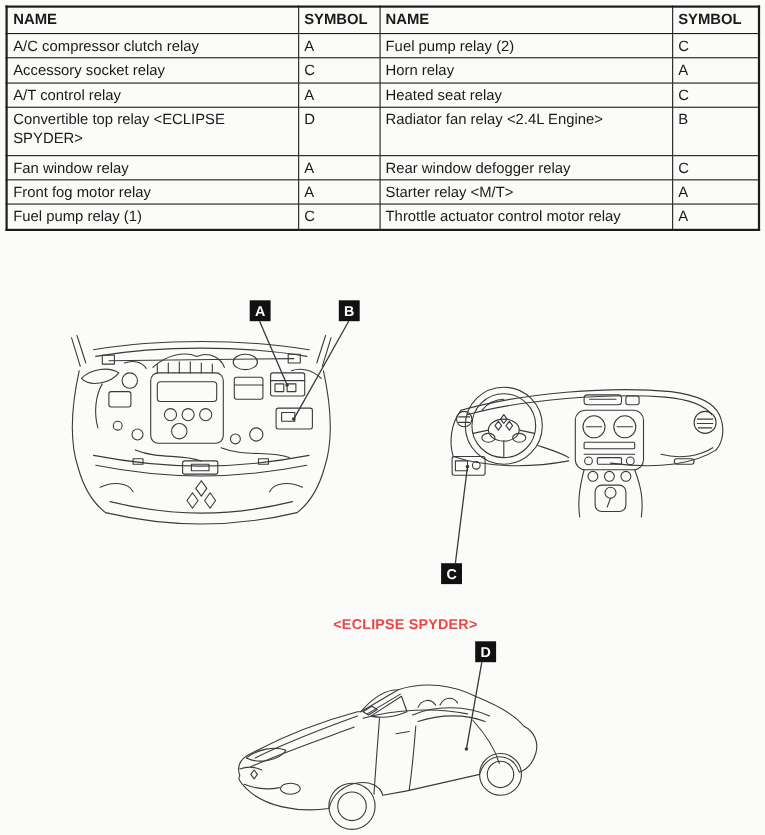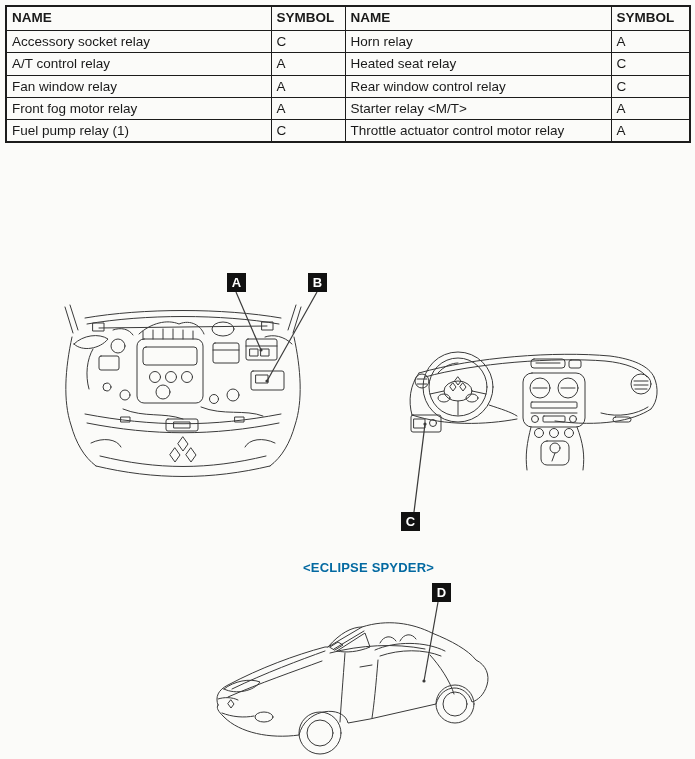--- a/index.html
+++ b/index.html
@@ -25,21 +25,21 @@
   col.c-name2{width:266px;} col.c-sym2{width:79px;}
   
   svg.fig{position:absolute;}
   svg.fig *{vector-effect:non-scaling-stroke;}
   .art{fill:none;stroke:#3a3a3a;stroke-width:1;stroke-linecap:round;stroke-linejoin:round;}
   
   .callout{
     position:absolute;width:19px;height:19px;background:#111;color:#fff;
     font-weight:bold;font-size:13px;line-height:19px;text-align:center;
   }
-  .caption{position:absolute;font-weight:bold;font-size:13px;color:#0369a1;letter-spacing:0.2px;}
+  .caption{position:absolute;font-weight:bold;font-size:13px;color:#ef4444;letter-spacing:0.2px;}
 </style>
 </head>
 <body>
 
 <div>
 
   <table class="relay">
     <colgroup>
       <col class="c-name1">
         <col class="c-sym1">
@@ -49,35 +49,47 @@
     <thead>
       <tr>
         <th>NAME</th>
         <th>SYMBOL</th>
         <th>NAME</th>
         <th>SYMBOL</th>
       </tr>
     </thead>
     <tbody>
       <tr>
+        <td>A/C compressor clutch relay</td>
+        <td>A</td>
+        <td>Fuel pump relay (2)</td>
+        <td>C</td>
+      </tr>
+      <tr>
         <td>Accessory socket relay</td>
         <td>C</td>
         <td>Horn relay</td>
         <td>A</td>
       </tr>
       <tr>
         <td>A/T control relay</td>
         <td>A</td>
         <td>Heated seat relay</td>
         <td>C</td>
       </tr>
+      <tr class="tall">
+        <td>Convertible top relay &lt;ECLIPSE SPYDER&gt;</td>
+        <td>D</td>
+        <td>Radiator fan relay &lt;2.4L Engine&gt;</td>
+        <td>B</td>
+      </tr>
       <tr>
         <td>Fan window relay</td>
         <td>A</td>
-        <td>Rear window control relay</td>
+        <td>Rear window defogger relay</td>
         <td>C</td>
       </tr>
       <tr>
         <td>Front fog motor relay</td>
         <td>A</td>
         <td>Starter relay &lt;M/T&gt;</td>
         <td>A</td>
       </tr>
       <tr>
         <td>Fuel pump relay (1)</td>

